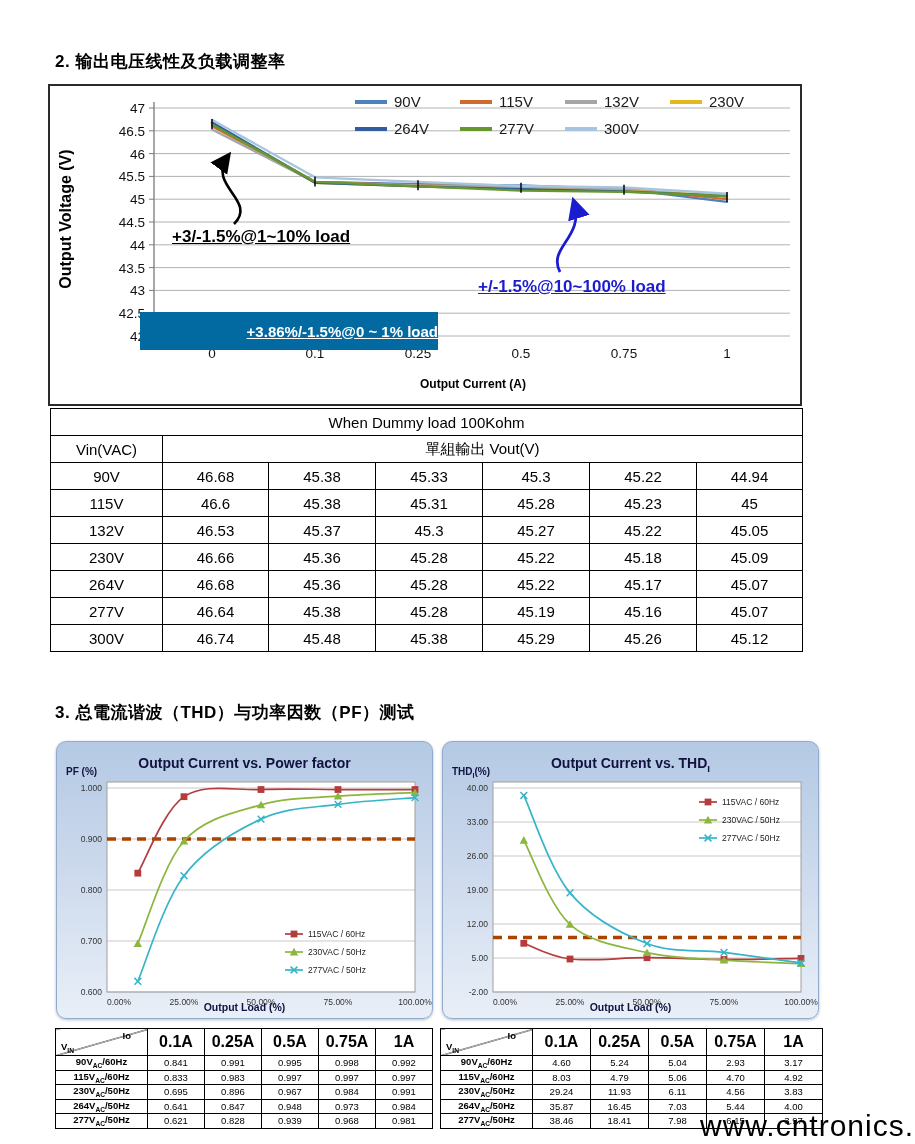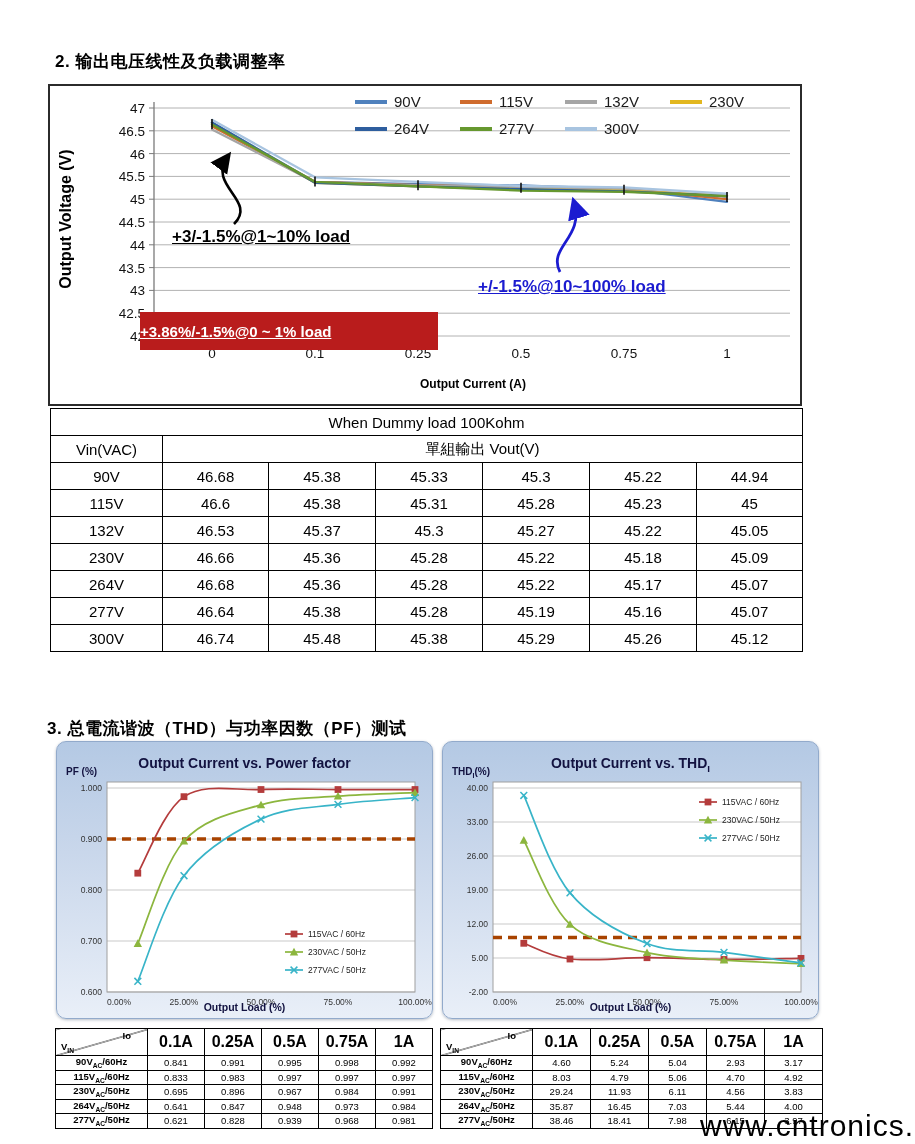--- a/index.html
+++ b/index.html
@@ -2,40 +2,40 @@
 <html><head>
 <meta charset="utf-8">
 <style>
   html,body{margin:0;padding:0;}
   body{
     width:915px;height:1144px;position:relative;background:#ffffff;
     font-family:"Liberation Sans",sans-serif;color:#000;overflow:hidden;
   }
   .heading{position:absolute;font-size:17px;font-weight:bold;letter-spacing:0.5px;}
   #heading2{left:55px;top:50px;}
-  #heading3{left:47px;top:701px;margin-top:16px;}
+  #heading3{left:55px;top:701px;}
 
   
   #main-chart-box{position:absolute;left:48px;top:84px;width:750px;height:318px;
     border:2px solid #2b2b2b;background:#fff;}
   #main-svg{position:absolute;left:0;top:0;z-index:1;}
   #arrow-svg{position:absolute;left:0;top:0;z-index:2;pointer-events:none;}
   #main-legend{position:absolute;left:305px;top:7px;width:450px;display:flex;flex-wrap:wrap;
     row-gap:10px;z-index:2;}
   .mc-leg-item{width:105px;display:flex;align-items:center;gap:7px;font-size:15px;color:#1a1a1a;}
   .mc-leg-item .sw{width:32px;height:4px;flex:0 0 32px;}
   #main-ytitle{position:absolute;left:-124px;top:124px;width:280px;text-align:center;
     transform:rotate(-90deg);font-weight:bold;font-size:16px;z-index:2;}
   #main-xtitle{position:absolute;left:104px;top:291px;width:638px;text-align:center;
     font-weight:bold;font-size:12px;z-index:2;}
   .note{position:absolute;font-weight:bold;font-size:17px;z-index:3;text-decoration:underline;white-space:nowrap;}
   #note-black{left:122px;top:141px;color:#000;}
   #note-blue{left:428px;top:191px;color:#1b1bd0;}
-  #red-box{position:absolute;left:90px;top:226px;width:298px;height:38px;background:#b91c1c;
-    color:#fff;display:flex;align-items:center;justify-content:flex-start;z-index:3;
+  #red-box{position:absolute;left:90px;top:226px;width:298px;height:38px;background:#0369a1;
+    color:#fff;display:flex;align-items:center;justify-content:flex-end;z-index:3;
     font-size:15px;font-weight:bold;}
   #red-box span{text-decoration:underline;}
 
   
   #vout-table{position:absolute;left:50px;top:408px;border-collapse:collapse;table-layout:fixed;
     width:752px;font-size:15px;}
   #vout-table td{border:1.6px solid #000;text-align:center;height:26px;padding:0;overflow:hidden;}
 
   
   .panel{position:absolute;width:375px;height:276px;border-radius:10px;

